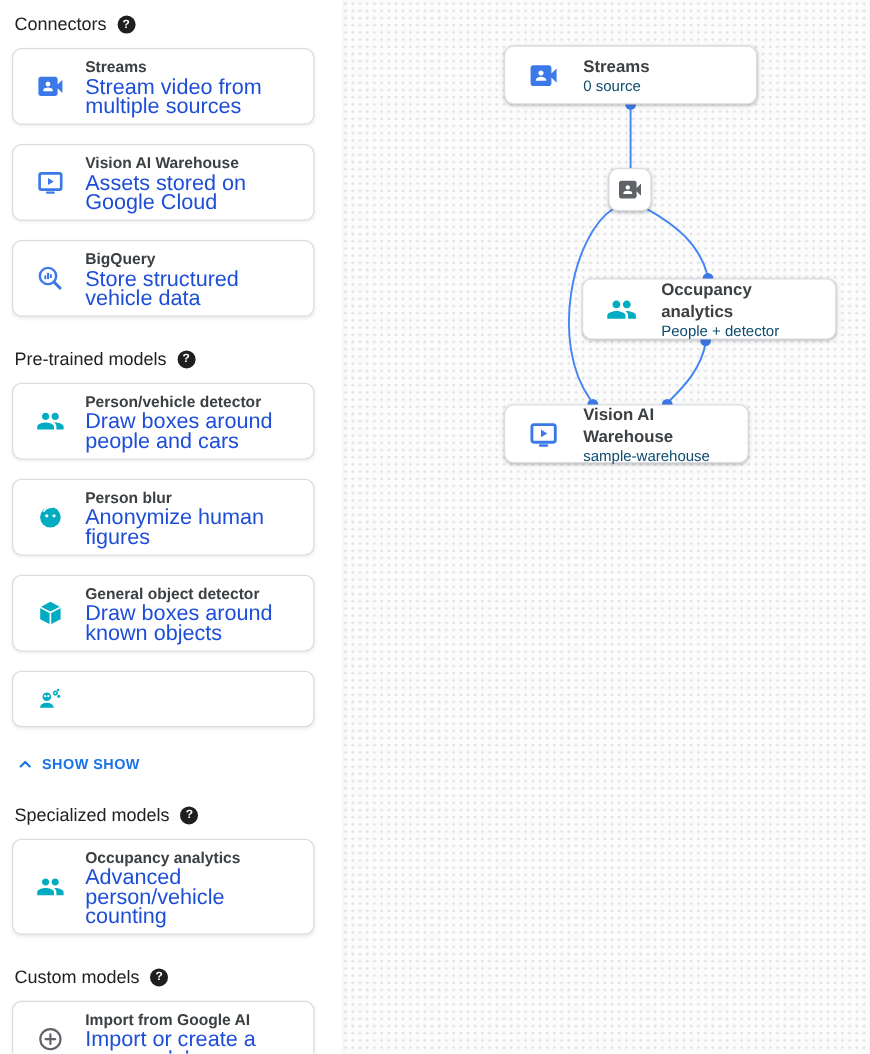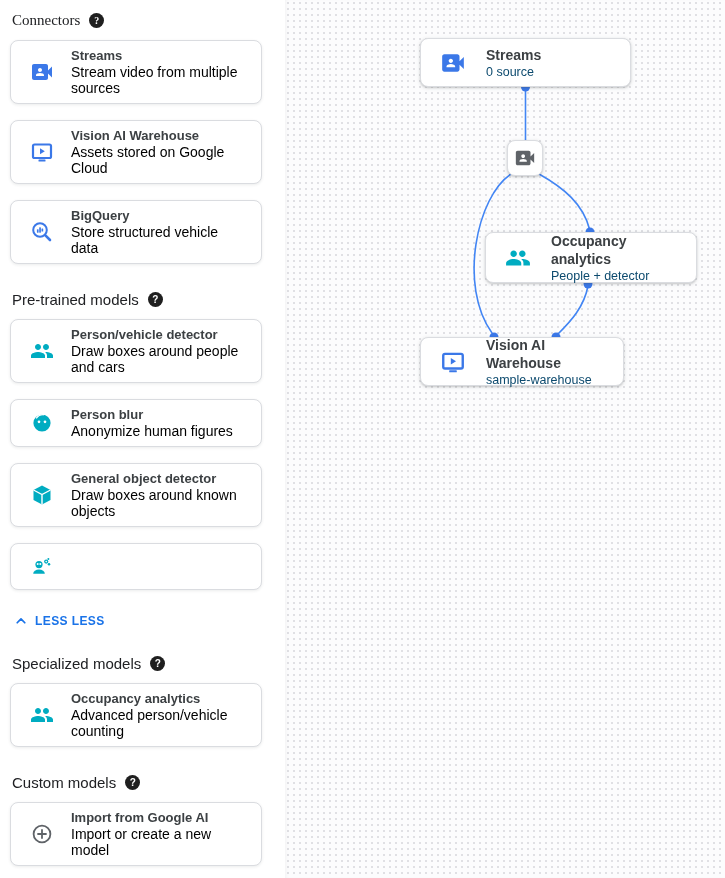--- a/index.html
+++ b/index.html
@@ -5,38 +5,38 @@
   * { margin:0; padding:0; box-sizing:border-box; }
   html,body { width:725px; height:878px; overflow:hidden; background:#fff;
     font-family:"Liberation Sans","DejaVu Sans",sans-serif; }
   .app { position:relative; width:725px; height:878px; }
 
   
   .sidebar { position:absolute; left:0; top:0; width:285px; height:878px;
     background:#fff; padding:12px 0 0 10px; z-index:2; }
   .section-header { display:flex; align-items:center; gap:9px;
     margin:27px 0 11px 2px; }
-  .section-header.first { margin-top:0;font-family:Liberation Serif, serif; }
+  .section-header.first { margin-top:0; }
   .section-title { font-size:15px; color:#202124; }
   .help-icon { width:15px; height:15px; border-radius:50%; background:#1f1f1f;
     color:#fff; font-size:10px; font-weight:bold; display:flex;
     align-items:center; justify-content:center; cursor:pointer; }
   .card { width:252px; min-height:47px; background:#fff;
     border:1px solid #dadce0; border-radius:8px; display:flex;
     align-items:center; gap:17px; padding:7px 12px 7px 19px;
     margin-bottom:16px; box-shadow:0 1px 3px rgba(60,64,67,.10); cursor:pointer; }
   .icon { width:24px; height:24px; flex:0 0 24px; display:flex;
     align-items:center; justify-content:center; }
   .icon svg { width:24px; height:24px; display:block; }
   .ic-blue { color:#3b78e8; }
   .ic-teal { color:#00acc1; }
   .ic-gray { color:#5f6368; }
   .card-text { display:flex; flex-direction:column; }
   .card-title { font-size:13px; font-weight:bold; color:#3c4043; line-height:16px; }
-  .card-sub { font-size:14px; color:#000000; line-height:16px; }
+  .card-sub { font-size:18px; color:#1d4ed8; line-height:16px; }
   .show-less { display:flex; align-items:center; gap:7px; color:#1a73e8;
     font-size:12px; font-weight:bold; letter-spacing:.4px; margin:24px 0 0 4px;
     cursor:pointer; }
   .show-less svg { width:14px; height:14px; }
 
   
   .canvas { position:absolute; left:285px; top:0; width:440px; height:878px;
     background-color:#fcfcfd;
     background-image:radial-gradient(circle, #e0e0e4 1px, transparent 1.3px);
     background-size:6px 6px; box-shadow:inset 3px 0 5px -3px rgba(0,0,0,.06); }
@@ -199,21 +199,21 @@
           <svg viewBox="0 0 24 24">
             <use href="#i-ppe"></use>
           </svg>
         </span>
     </div>
 
     <div class="show-less">
       <svg viewBox="0 0 24 24">
           <path d="M5.5 15 L12 8.5 L18.5 15" fill="none" stroke="#1a73e8" stroke-width="3" stroke-linecap="round" stroke-linejoin="round"></path>
         </svg>
-      <span>LESS LESS</span>
+      <span>SHOW SHOW</span>
     </div>
 
     <div class="section-header">
       <span class="section-title">Specialized models</span>
       <span class="help-icon">?</span>
     </div>
 
     <div class="card">
       <span class="icon ic-teal">
           <svg viewBox="0 0 24 24">

